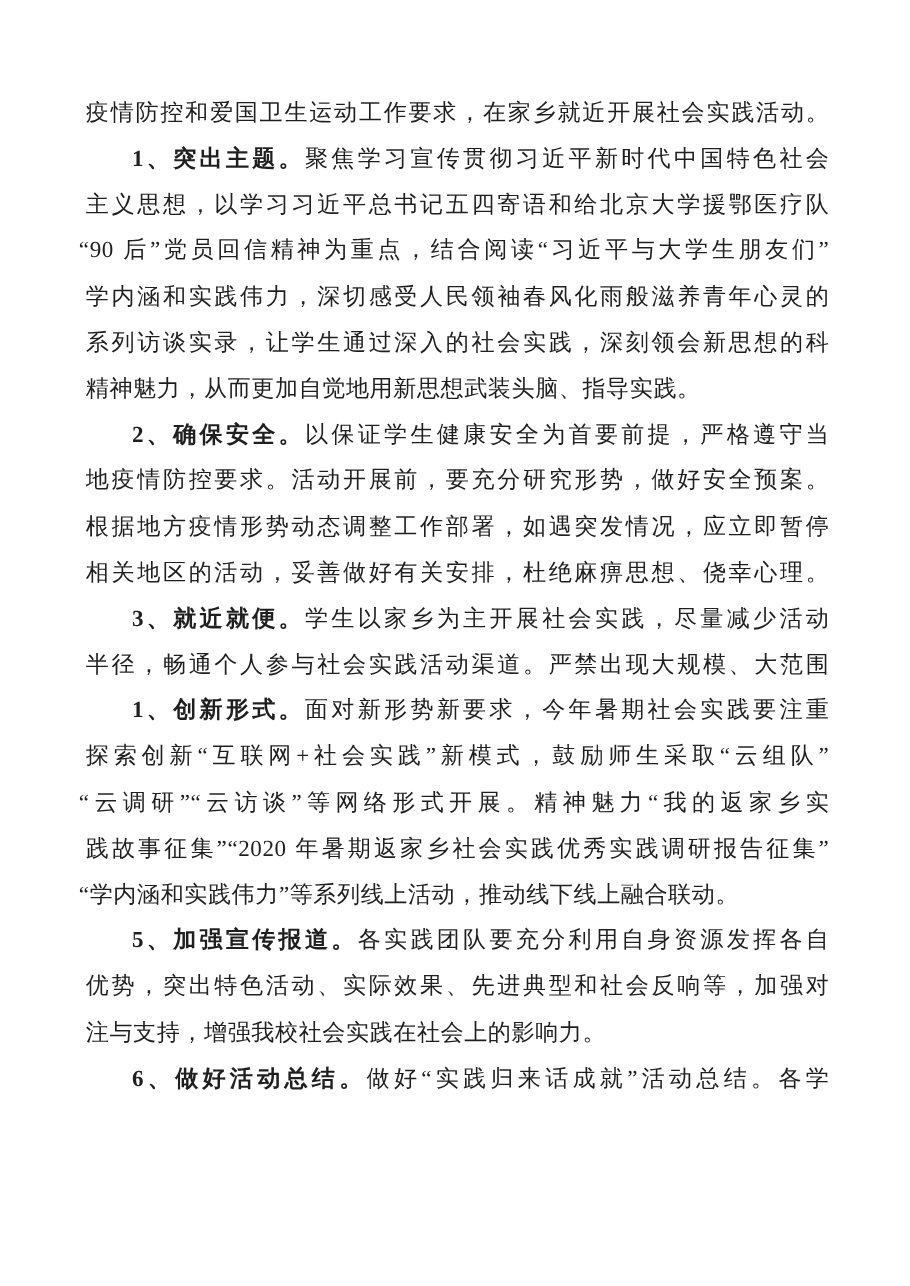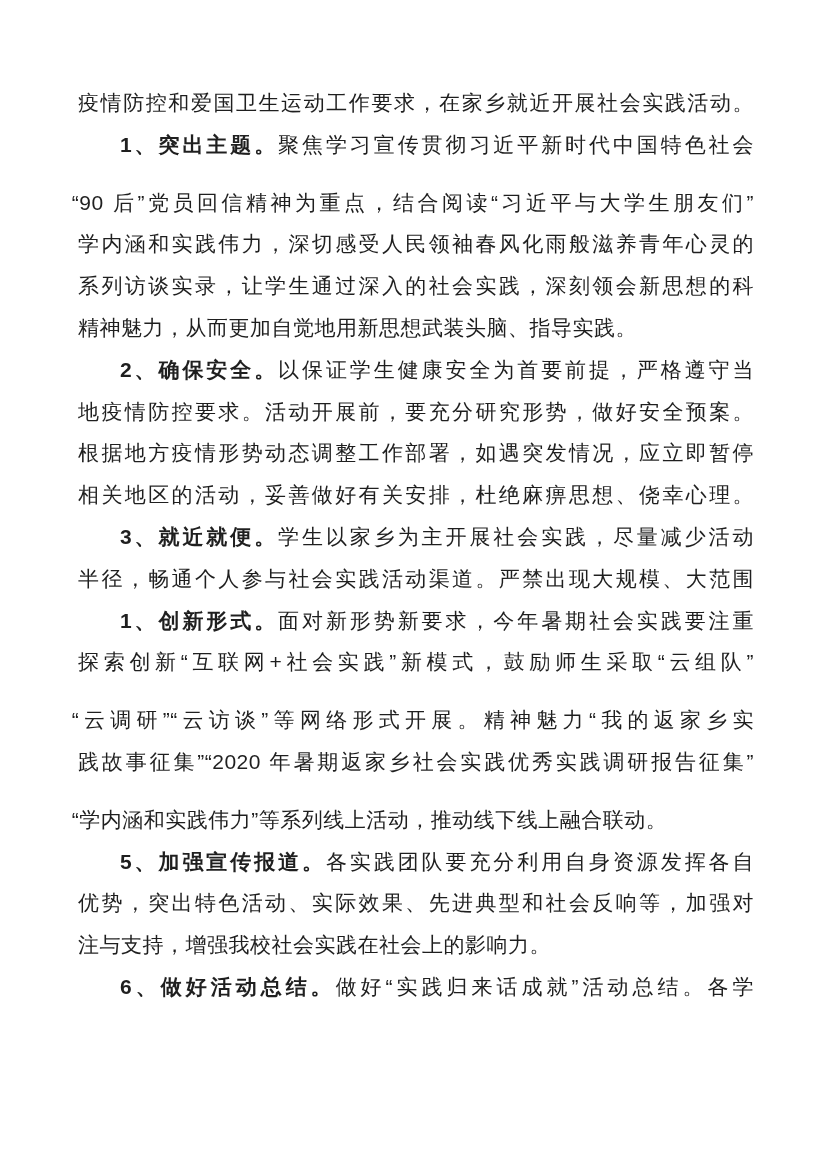--- a/index.html
+++ b/index.html
@@ -12,54 +12,54 @@
     width: 827px;
     height: 1169px;
     background: #ffffff;
     overflow: hidden;
   }
   .doc-body {
     position: absolute;
     left: 78px;
     top: 82px;
     width: 676px;
-    font-family: Liberation Sans, sans-serif;
+    font-family: Liberation Serif, serif;
     font-size: 21px;
     line-height: 41.8px;
     color: #1f1f1f;
     letter-spacing: 0.5px;
   }
   .line {
     height: 41.8px;
     text-align: justify;
     text-align-last: left;
     white-space: normal;
     overflow: visible;
   }
   .line.fill {
     text-align-last: justify;
   }
   .line.indent {
     text-indent: 2em;
   }
   .line.hang {
     margin-left: -0.3em;
-    margin-top: 16px;
   }
   .line b {
     font-weight: bold;
   }
 </style>
 </head>
 <body>
 
 <div class="page">
   <div class="doc-body" style="color: rgb(31, 31, 31);">
       <div class="line fill">疫情防控和爱国卫生运动工作要求，在家乡就近开展社会实践活动。</div>
       <div class="line indent fill"><b>1、突出主题。</b>聚焦学习宣传贯彻习近平新时代中国特色社会</div>
+      <div class="line fill">主义思想，以学习习近平总书记五四寄语和给北京大学援鄂医疗队</div>
       <div class="line fill hang">“90 后”党员回信精神为重点，结合阅读“习近平与大学生朋友们”</div>
       <div class="line fill">学内涵和实践伟力，深切感受人民领袖春风化雨般滋养青年心灵的</div>
       <div class="line fill">系列访谈实录，让学生通过深入的社会实践，深刻领会新思想的科</div>
       <div class="line">精神魅力，从而更加自觉地用新思想武装头脑、指导实践。</div>
       <div class="line indent fill"><b>2、确保安全。</b>以保证学生健康安全为首要前提，严格遵守当</div>
       <div class="line fill">地疫情防控要求。活动开展前，要充分研究形势，做好安全预案。</div>
       <div class="line fill">根据地方疫情形势动态调整工作部署，如遇突发情况，应立即暂停</div>
       <div class="line fill">相关地区的活动，妥善做好有关安排，杜绝麻痹思想、侥幸心理。</div>
       <div class="line indent fill"><b>3、就近就便。</b>学生以家乡为主开展社会实践，尽量减少活动</div>
       <div class="line fill">半径，畅通个人参与社会实践活动渠道。严禁出现大规模、大范围</div>

